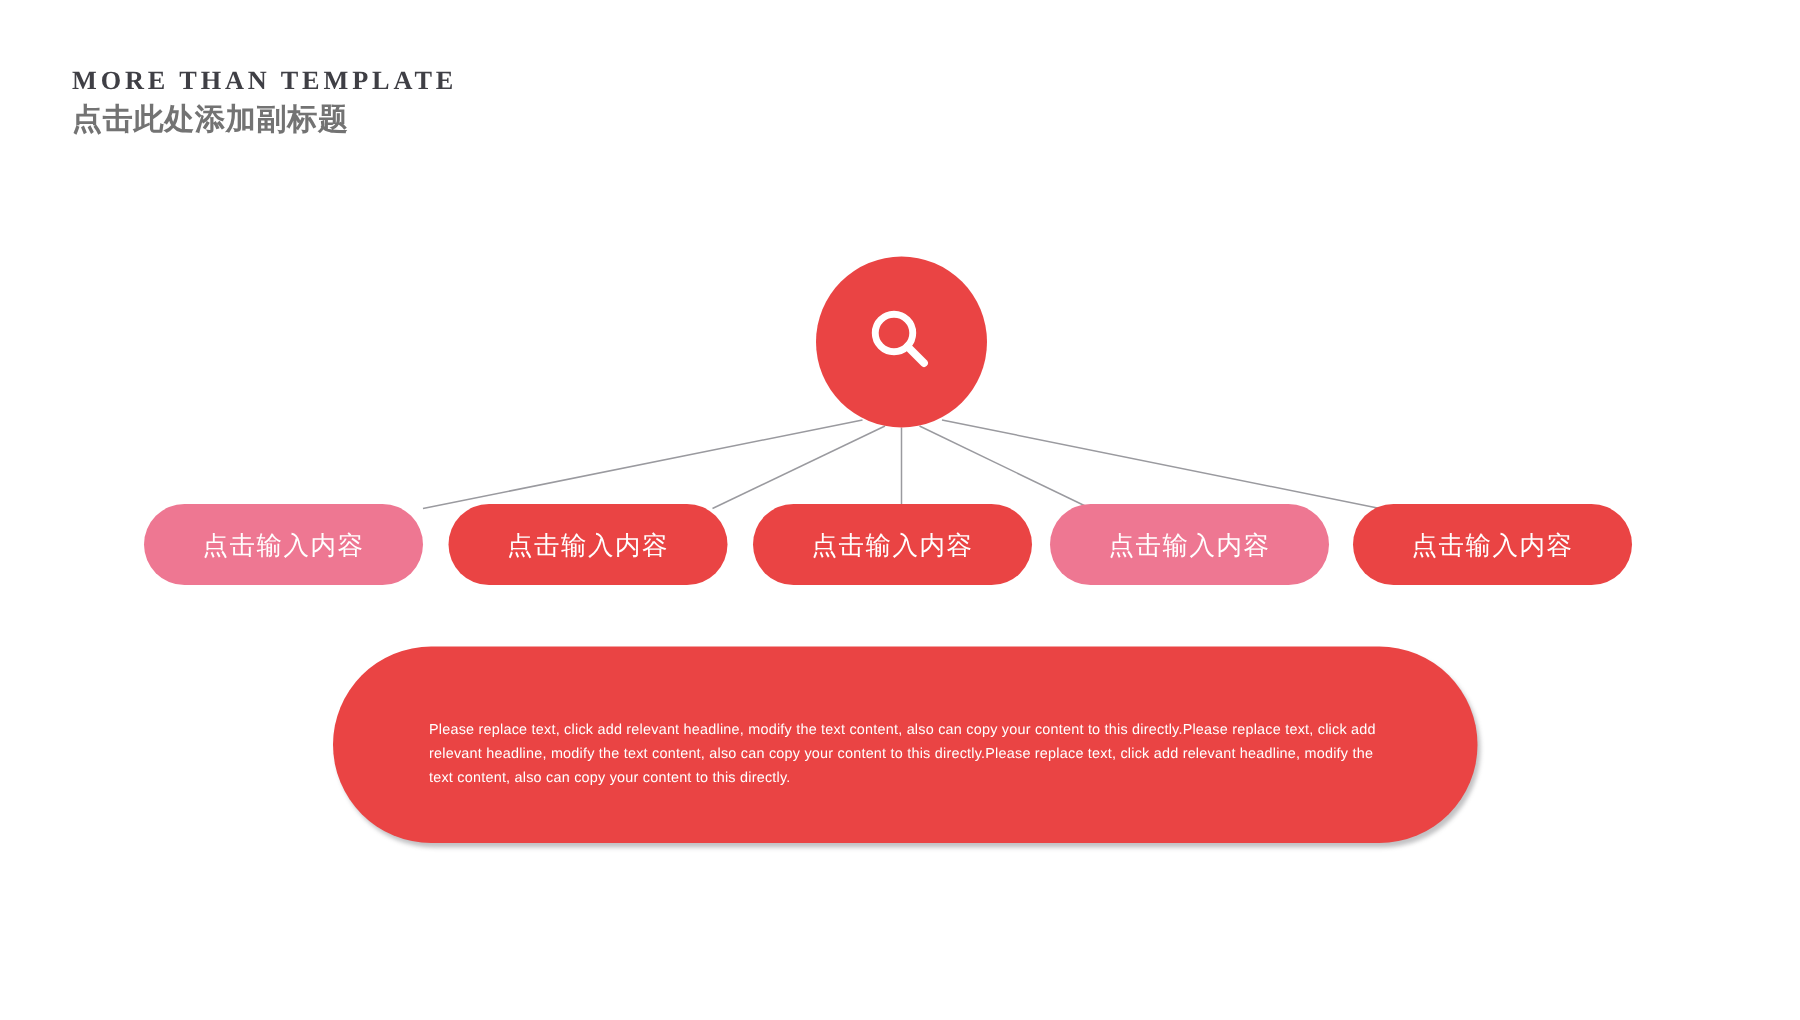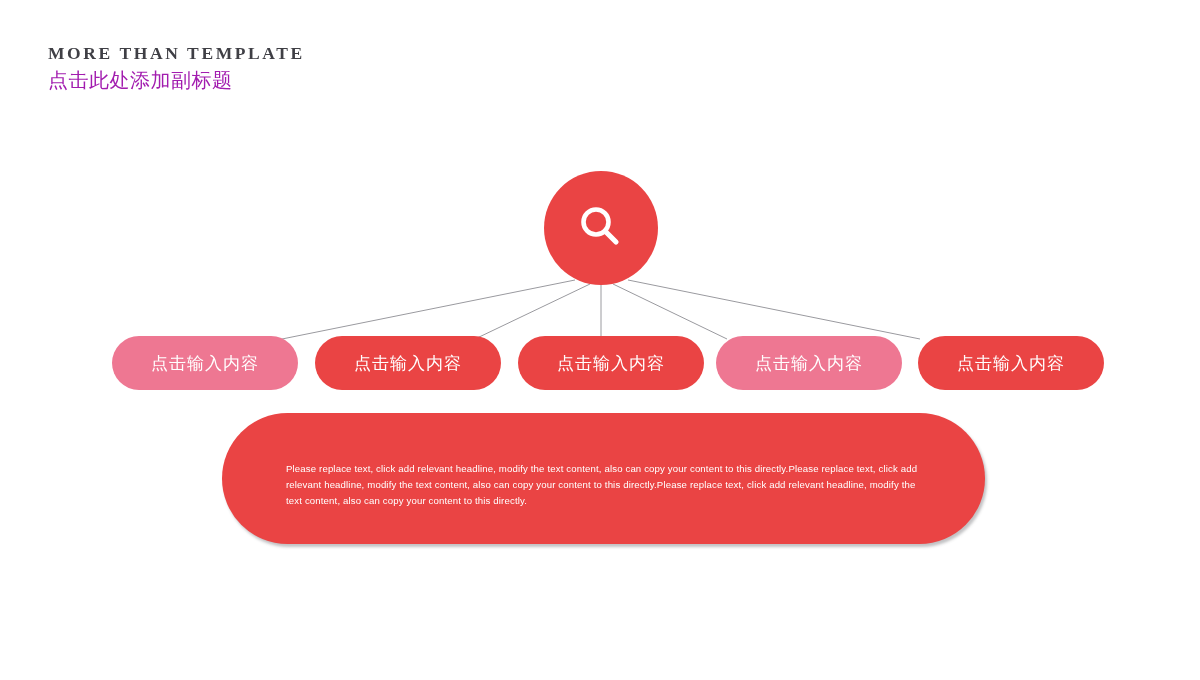--- a/index.html
+++ b/index.html
@@ -36,23 +36,23 @@
     font-size: 17.5px;
     font-weight: 700;
     letter-spacing: 2.6px;
     color: #3f3f45;
     white-space: nowrap;
     display: block;
   }
   .header-subtitle {
     font-family: "Liberation Serif", "DejaVu Serif", serif;
     font-size: 20px;
-    font-weight: 400;
+    font-weight: 700;
     letter-spacing: 0.5px;
-    color: #a21caf;
+    color: #737373;
     white-space: nowrap;
     display: block;
     margin-top: 7px;
   }
 
   
   .connectors {
     position: absolute;
     left: 0;
     top: 0;
@@ -76,21 +76,21 @@
   }
   .hub-icon {
     display: block;
     width: 54px;
     height: 54px;
   }
 
   
   .pill-row {
     position: absolute;
-    left: 112px;
+    left: 96px;
     top: 336px;
     width: 992px;
     height: 54px;
   }
   .pill {
     position: absolute;
     top: 0;
     height: 54px;
     width: 186px;
     border-radius: 27px;
@@ -110,21 +110,21 @@
   .pill-0 { left: 0px; }
   .pill-1 { left: 203px; }
   .pill-2 { left: 406px; }
   .pill-3 { left: 604px; }
   .pill-4 { left: 806px; }
 
   
   .panel {
     position: absolute;
     left: 222px;
-    top: 413px;
+    top: 431px;
     width: 763px;
     height: 131px;
     border-radius: 66px;
     background: #ea4444;
     box-shadow: 2px 3px 3px rgba(120,120,125,0.45);
     box-sizing: border-box;
   }
   .panel-text {
     position: absolute;
     left: 64px;

